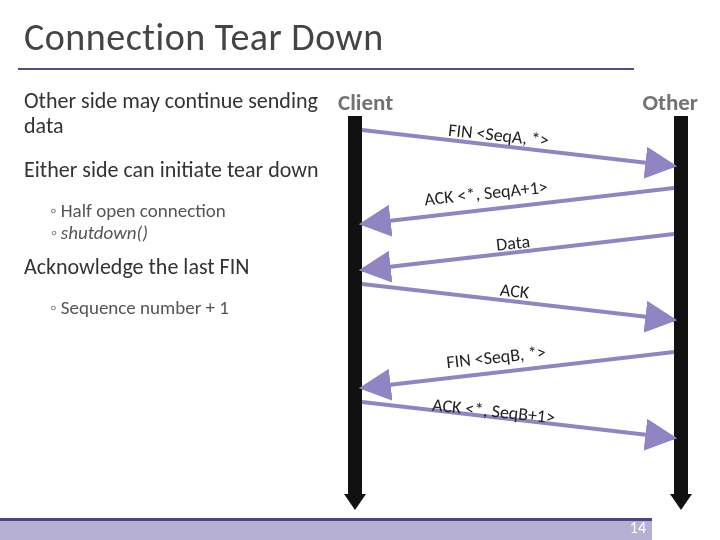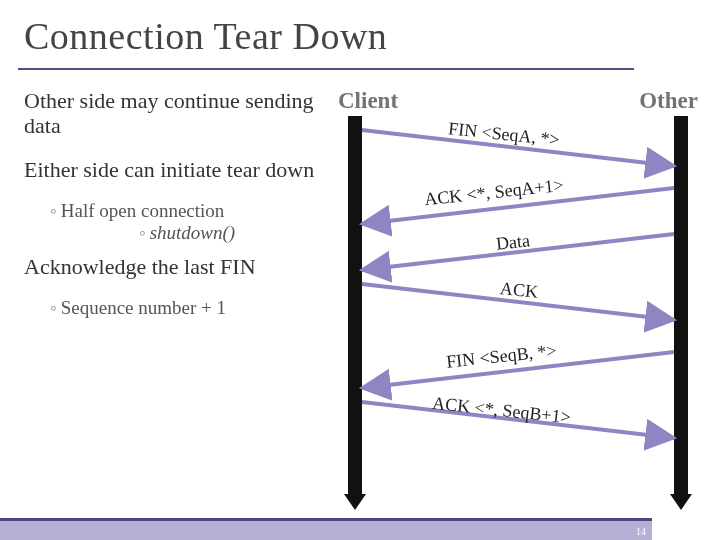--- a/index.html
+++ b/index.html
@@ -10,21 +10,20 @@
     background: #fff;
     font-family: "Segoe UI", Calibri, Arial, sans-serif;
     color: #3a3a3a;
     overflow: hidden;
     position: relative;
   }
   .slide {
     position: relative;
     width: 652px;
     height: 540px;
-    font-family: Liberation Serif, serif;
   }
   .title {
     position: absolute;
     left: 24px;
     top: 14px;
     font-size: 38px;
     font-weight: 300;
     color: #444;
     letter-spacing: 0.5px;
   }
@@ -51,21 +50,21 @@
   }
   .sub {
     margin-left: 26px;
     font-size: 19px;
     color: #555;
   }
   .sub .tick {
     color: #8c8c8c;
     margin-right: 4px;
   }
-  .italic { font-style: italic; text-align: center; }
+  .italic { font-style: italic; }
   .diagram {
     position: absolute;
     left: 338px;
     top: 88px;
     width: 360px;
     height: 410px;
   }
   .lbl {
     position: absolute;
     font-size: 23px;
@@ -108,21 +107,21 @@
   .footer-bar::before {
     content: "";
     position: absolute;
     left: 0; top: 0; right: 0;
     height: 3px;
     background: #4f4480;
   }
   .pagenum {
     position: absolute;
     right: 6px; bottom: 3px;
-    font-size: 10px;
+    font-size: 16px;
     color: #fff;
   }
   svg.arrows {
     position: absolute;
     left: 0; top: 0;
     width: 360px;
     height: 410px;
     overflow: visible;
   }
 </style>

